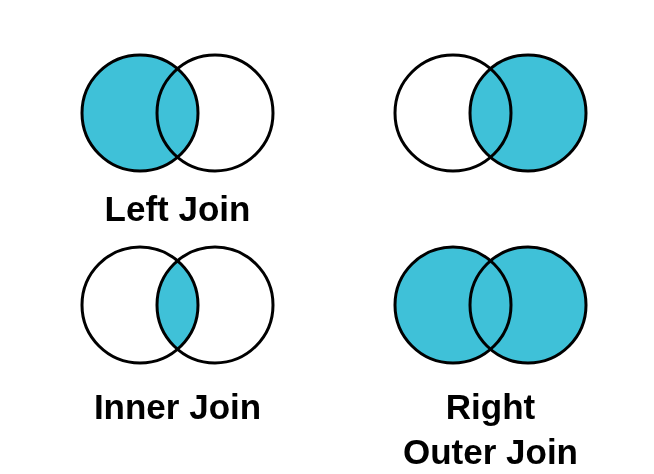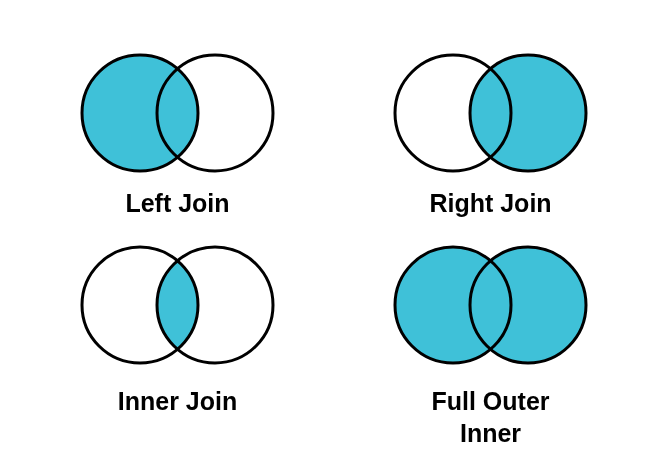--- a/index.html
+++ b/index.html
@@ -44,21 +44,21 @@
   }
   .ring {
     fill: none;
     stroke: var(--stroke-color, #000000);
     stroke-width: 3;
   }
   .venn-label {
     margin-top: 11px;
     width: 184px;
     text-align: center;
-    font-size: 25px;
+    font-size: 35px;
     font-weight: 700;
     line-height: 1.28;
     color: var(--label-color, #000000);
   }
 </style>
 </head>
 <body>
 
 <div class="grid">
 
@@ -84,21 +84,20 @@
         <clipPath id="clip1">
             <circle cx="62" cy="63" r="58"></circle>
           </clipPath>
       </defs>
       <circle class="fill-left" cx="62" cy="63" r="58"></circle>
       <circle class="fill-right shaded" cx="137" cy="63" r="58"></circle>
       <circle class="fill-lens" cx="137" cy="63" r="58" clip-path="url(#clip1)"></circle>
       <circle class="ring" cx="62" cy="63" r="58"></circle>
       <circle class="ring" cx="137" cy="63" r="58"></circle>
     </svg>
-    <div class="venn-label">Right Join</div>
   </div>
 
   <div class="cell row-bottom col-left">
     <svg class="venn" viewBox="0 0 200 126">
       <defs>
         <clipPath id="clip2">
             <circle cx="62" cy="63" r="58"></circle>
           </clipPath>
       </defs>
       <circle class="fill-left" cx="62" cy="63" r="58"></circle>
@@ -116,16 +115,16 @@
         <clipPath id="clip3">
             <circle cx="62" cy="63" r="58"></circle>
           </clipPath>
       </defs>
       <circle class="fill-left shaded" cx="62" cy="63" r="58"></circle>
       <circle class="fill-right shaded" cx="137" cy="63" r="58"></circle>
       <circle class="fill-lens" cx="137" cy="63" r="58" clip-path="url(#clip3)"></circle>
       <circle class="ring" cx="62" cy="63" r="58"></circle>
       <circle class="ring" cx="137" cy="63" r="58"></circle>
     </svg>
-    <div class="venn-label">Full Outer Inner</div>
+    <div class="venn-label">Right Outer Join</div>
   </div>
 
 </div>
 
 </body></html>

